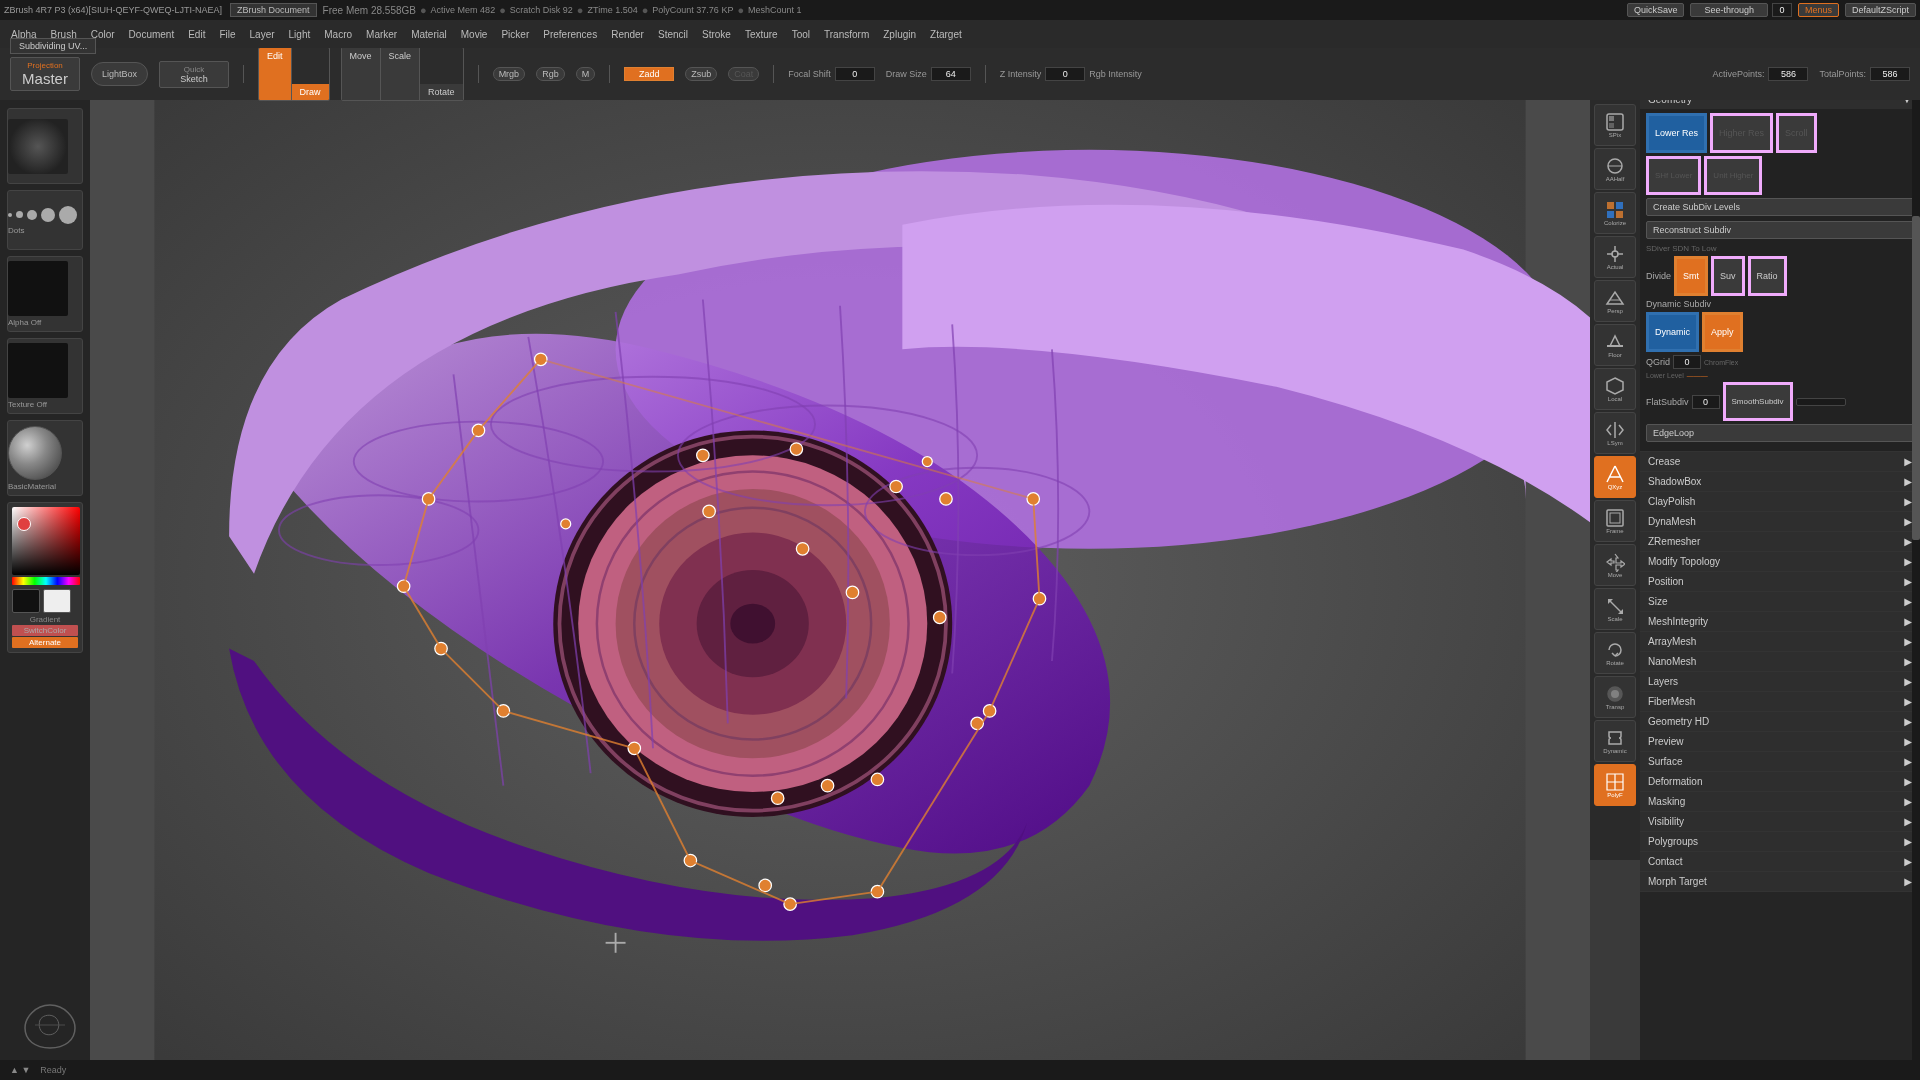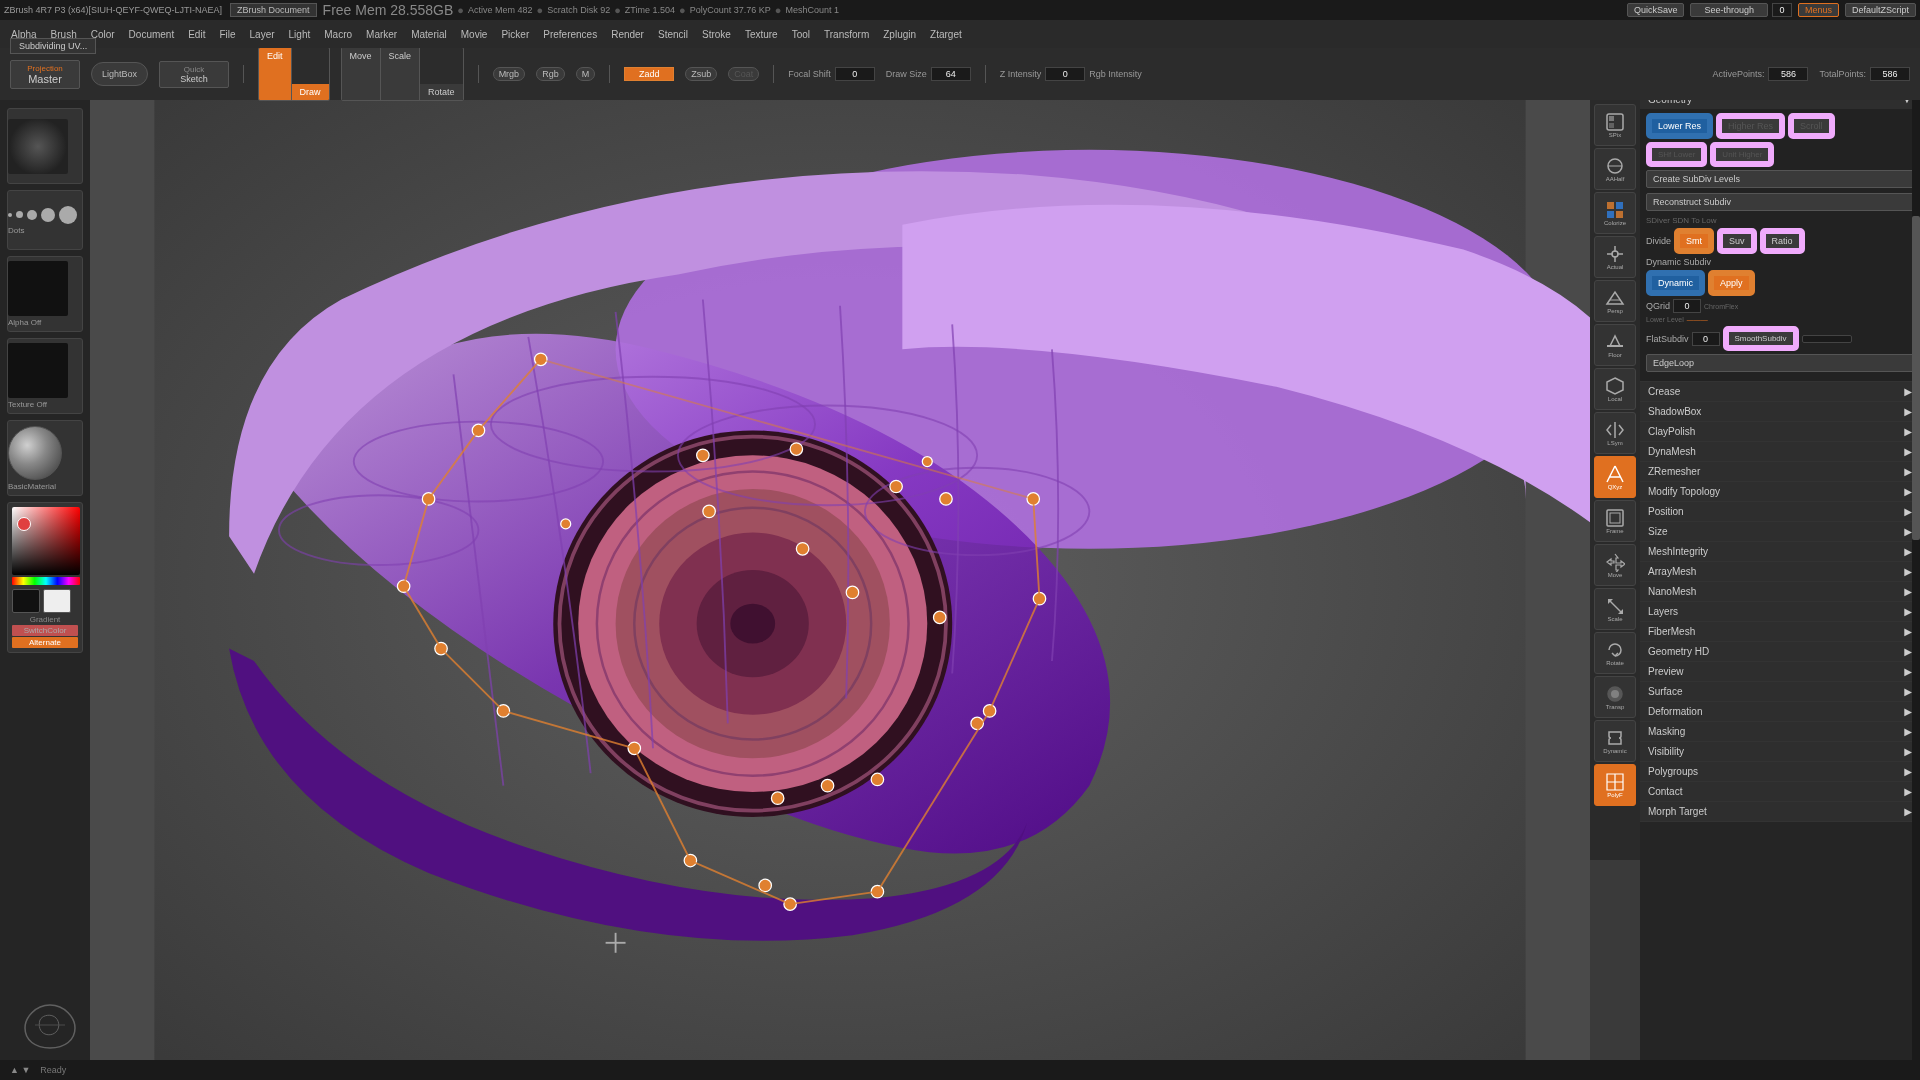--- a/index.html
+++ b/index.html
@@ -294,24 +294,24 @@
       display: flex;
       align-items: center;
       gap: 3px;
       margin-bottom: 3px;
       flex-wrap: wrap;
     }
     .panel-btn {
       font-size: 9px;
       color: #ccc;
       background: #3a3a3a;
-      border: 6px solid #f0abfc;
-      padding: 2px 6px;
+      border: 3px solid #f0abfc;
+      padding: 12px 6px;
       cursor: pointer;
-      border-radius: 5px;
+      border-radius: 0;
       white-space: nowrap;
     }
     .panel-btn.blue { background: #2060a0; color: #fff; border-color: #3070b0; }
     .panel-btn.orange { background: #e07020; color: #fff; border-color: #e08030; }
     .panel-label {
       font-size: 9px;
       color: #aaa;
       white-space: nowrap;
     }
     .panel-value {
@@ -403,21 +403,21 @@
       flex-direction: column;
       align-items: center;
       background: #3a3a3a;
       border: 1px solid #555;
       padding: 3px 8px;
       cursor: pointer;
       border-radius: 2px;
       min-width: 70px;
     }
     .proj-master-btn .top-label { font-size: 8px; color: #e07020; }
-    .proj-master-btn .bot-label { font-size: 11px; color: #ccc; }
+    .proj-master-btn .bot-label { font-size: 15px; color: #ccc; }
 
     .quick-sketch-btn {
       display: flex;
       flex-direction: column;
       align-items: center;
       background: #3a3a3a;
       border: 1px solid #555;
       padding: 3px 8px;
       cursor: pointer;
       border-radius: 2px;
@@ -509,21 +509,21 @@
       color: #ccc;
       z-index: 200;
     }
   </style>
 </head>
 <body>
 
 <div id="top-menu-bar">
   <span style="font-size:9px; color:#999; margin-right:6px;">ZBrush 4R7 P3 (x64)[SIUH-QEYF-QWEQ-LJTI-NAEA]</span>
   <span style="font-size:9px; color:#bbb; background:#333; padding:1px 6px; border:1px solid #555; cursor:pointer; margin-right:4px;">ZBrush Document</span>
-  <span style="font-size:14px; color:#888;">Free Mem 28.558GB</span>
+  <span style="font-size:10px; color:#888;">Free Mem 28.558GB</span>
   <span style="color:#555; margin:0 2px;">●</span>
   <span style="font-size:9px; color:#888;">Active Mem 482</span>
   <span style="color:#555; margin:0 2px;">●</span>
   <span style="font-size:9px; color:#888;">Scratch Disk 92</span>
   <span style="color:#555; margin:0 2px;">●</span>
   <span style="font-size:9px; color:#888;">ZTime 1.504</span>
   <span style="color:#555; margin:0 2px;">●</span>
   <span style="font-size:9px; color:#888;">PolyCount 37.76 KP</span>
   <span style="color:#555; margin:0 2px;">●</span>
   <span style="font-size:9px; color:#888;">MeshCount 1</span>

